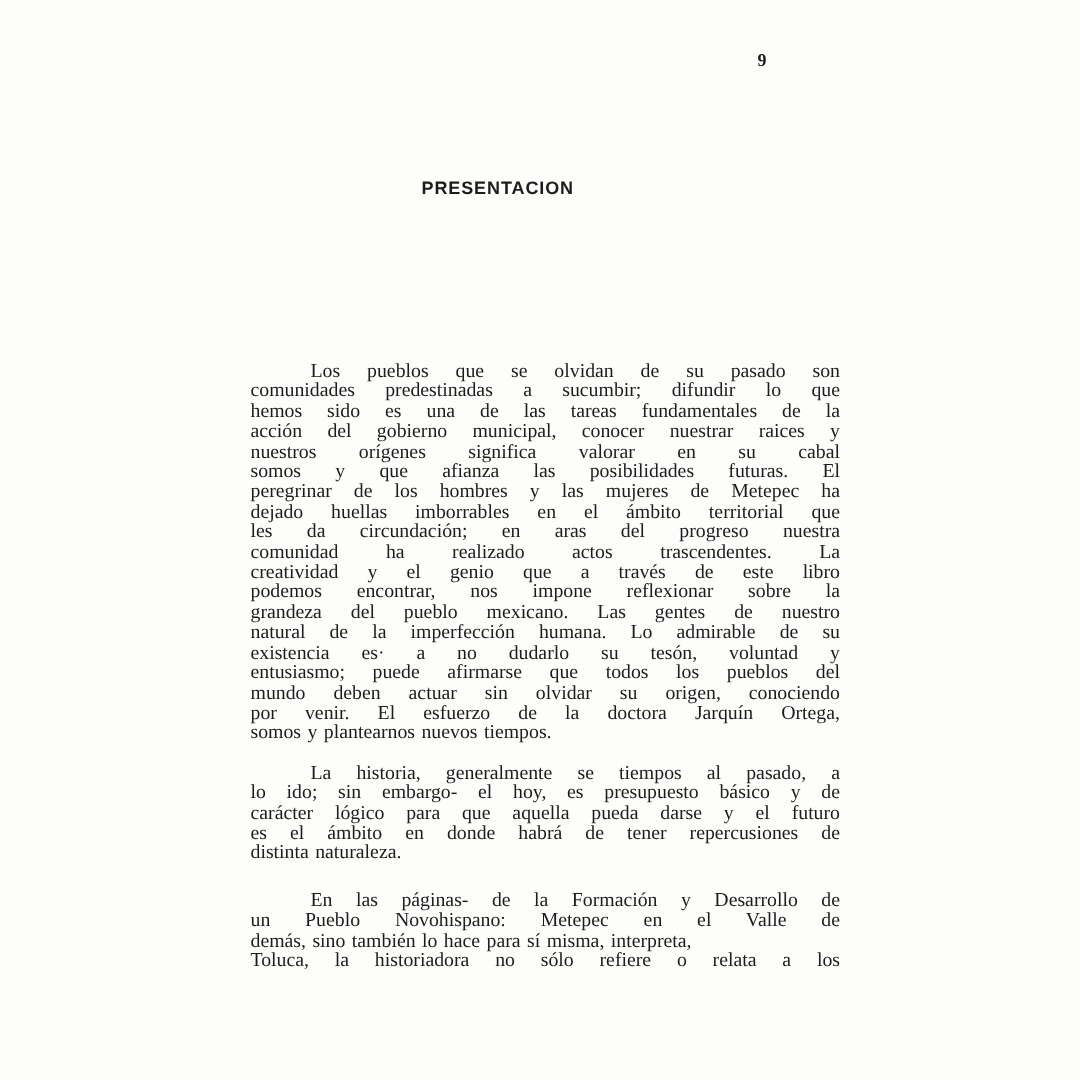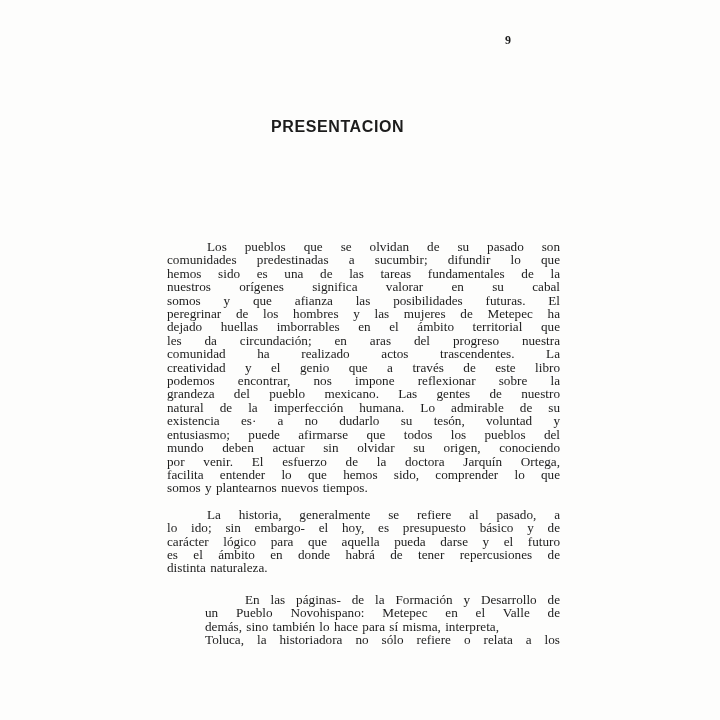--- a/index.html
+++ b/index.html
@@ -20,42 +20,41 @@
     position: absolute;
     top: 33px;
     left: 505px;
     font-size: 12px;
     font-weight: bold;
     letter-spacing: 0;
   }
   .title {
     position: absolute;
     top: 118px;
-    left: 271px;
+    left: 281px;
     font-family: "Liberation Sans", "DejaVu Sans", sans-serif;
     font-weight: 700;
-    font-size: 16px;
+    font-size: 12px;
     letter-spacing: 0.6px;
     white-space: nowrap;
   }
   .body-text {
     position: absolute;
     top: 240px;
     left: 167px;
     width: 393px;
     font-size: 13.2px;
     line-height: 13.4px;
     word-spacing: 1px;
   }
   .para {
     margin: 0 0 13px 0;
   }
   .para.p3 {
     margin-top: 18px;
-    margin-left: 38px;
   }
   .tline {
     text-align: justify;
     text-align-last: justify;
   }
   .tline.indent {
     text-indent: 40px;
   }
   .tline.last {
     text-align-last: left;
@@ -65,39 +64,39 @@
 <body>
 
 <div class="page">
   <div class="pageno">9</div>
   <div class="title">PRESENTACION</div>
   <div class="body-text">
       <div class="para p1">
         <div class="tline indent">Los pueblos que se olvidan de su pasado son</div>
         <div class="tline">comunidades predestinadas a sucumbir; difundir lo que</div>
         <div class="tline">hemos sido es una de las tareas fundamentales de la</div>
+        <div class="tline">acción del gobierno municipal, conocer nuestrar raices y</div>
         <div class="tline">nuestros orígenes significa valorar en su cabal</div>
         <div class="tline">somos y que afianza las posibilidades futuras. El</div>
         <div class="tline">peregrinar de los hombres y las mujeres de Metepec ha</div>
         <div class="tline">dejado huellas imborrables en el ámbito territorial que</div>
         <div class="tline">les da circundación; en aras del progreso nuestra</div>
         <div class="tline">comunidad ha realizado actos trascendentes. La</div>
         <div class="tline">creatividad y el genio que a través de este libro</div>
         <div class="tline">podemos encontrar, nos impone reflexionar sobre la</div>
         <div class="tline">grandeza del pueblo mexicano. Las gentes de nuestro</div>
         <div class="tline">natural de la imperfección humana. Lo admirable de su</div>
         <div class="tline">existencia es· a no dudarlo su tesón, voluntad y</div>
         <div class="tline">entusiasmo; puede afirmarse que todos los pueblos del</div>
         <div class="tline">mundo deben actuar sin olvidar su origen, conociendo</div>
         <div class="tline">por venir. El esfuerzo de la doctora Jarquín Ortega,</div>
-        <div class="tline">facilita entender lo que hemos sido, comprender lo que</div>
         <div class="tline last">somos y plantearnos nuevos tiempos.</div>
       </div>
       <div class="para p2">
-        <div class="tline indent">La historia, generalmente se refiere al pasado, a</div>
+        <div class="tline indent">La historia, generalmente se tiempos al pasado, a</div>
         <div class="tline">lo ido; sin embargo- el hoy, es presupuesto básico y de</div>
         <div class="tline">carácter lógico para que aquella pueda darse y el futuro</div>
         <div class="tline">es el ámbito en donde habrá de tener repercusiones de</div>
         <div class="tline last">distinta naturaleza.</div>
       </div>
       <div class="para p3">
         <div class="tline indent">En las páginas- de la Formación y Desarrollo de</div>
         <div class="tline">un Pueblo Novohispano: Metepec en el Valle de</div>
         <div class="tline last">demás, sino también lo hace para sí misma, interpreta,</div>
         <div class="tline">Toluca, la historiadora no sólo refiere o relata a los</div>

